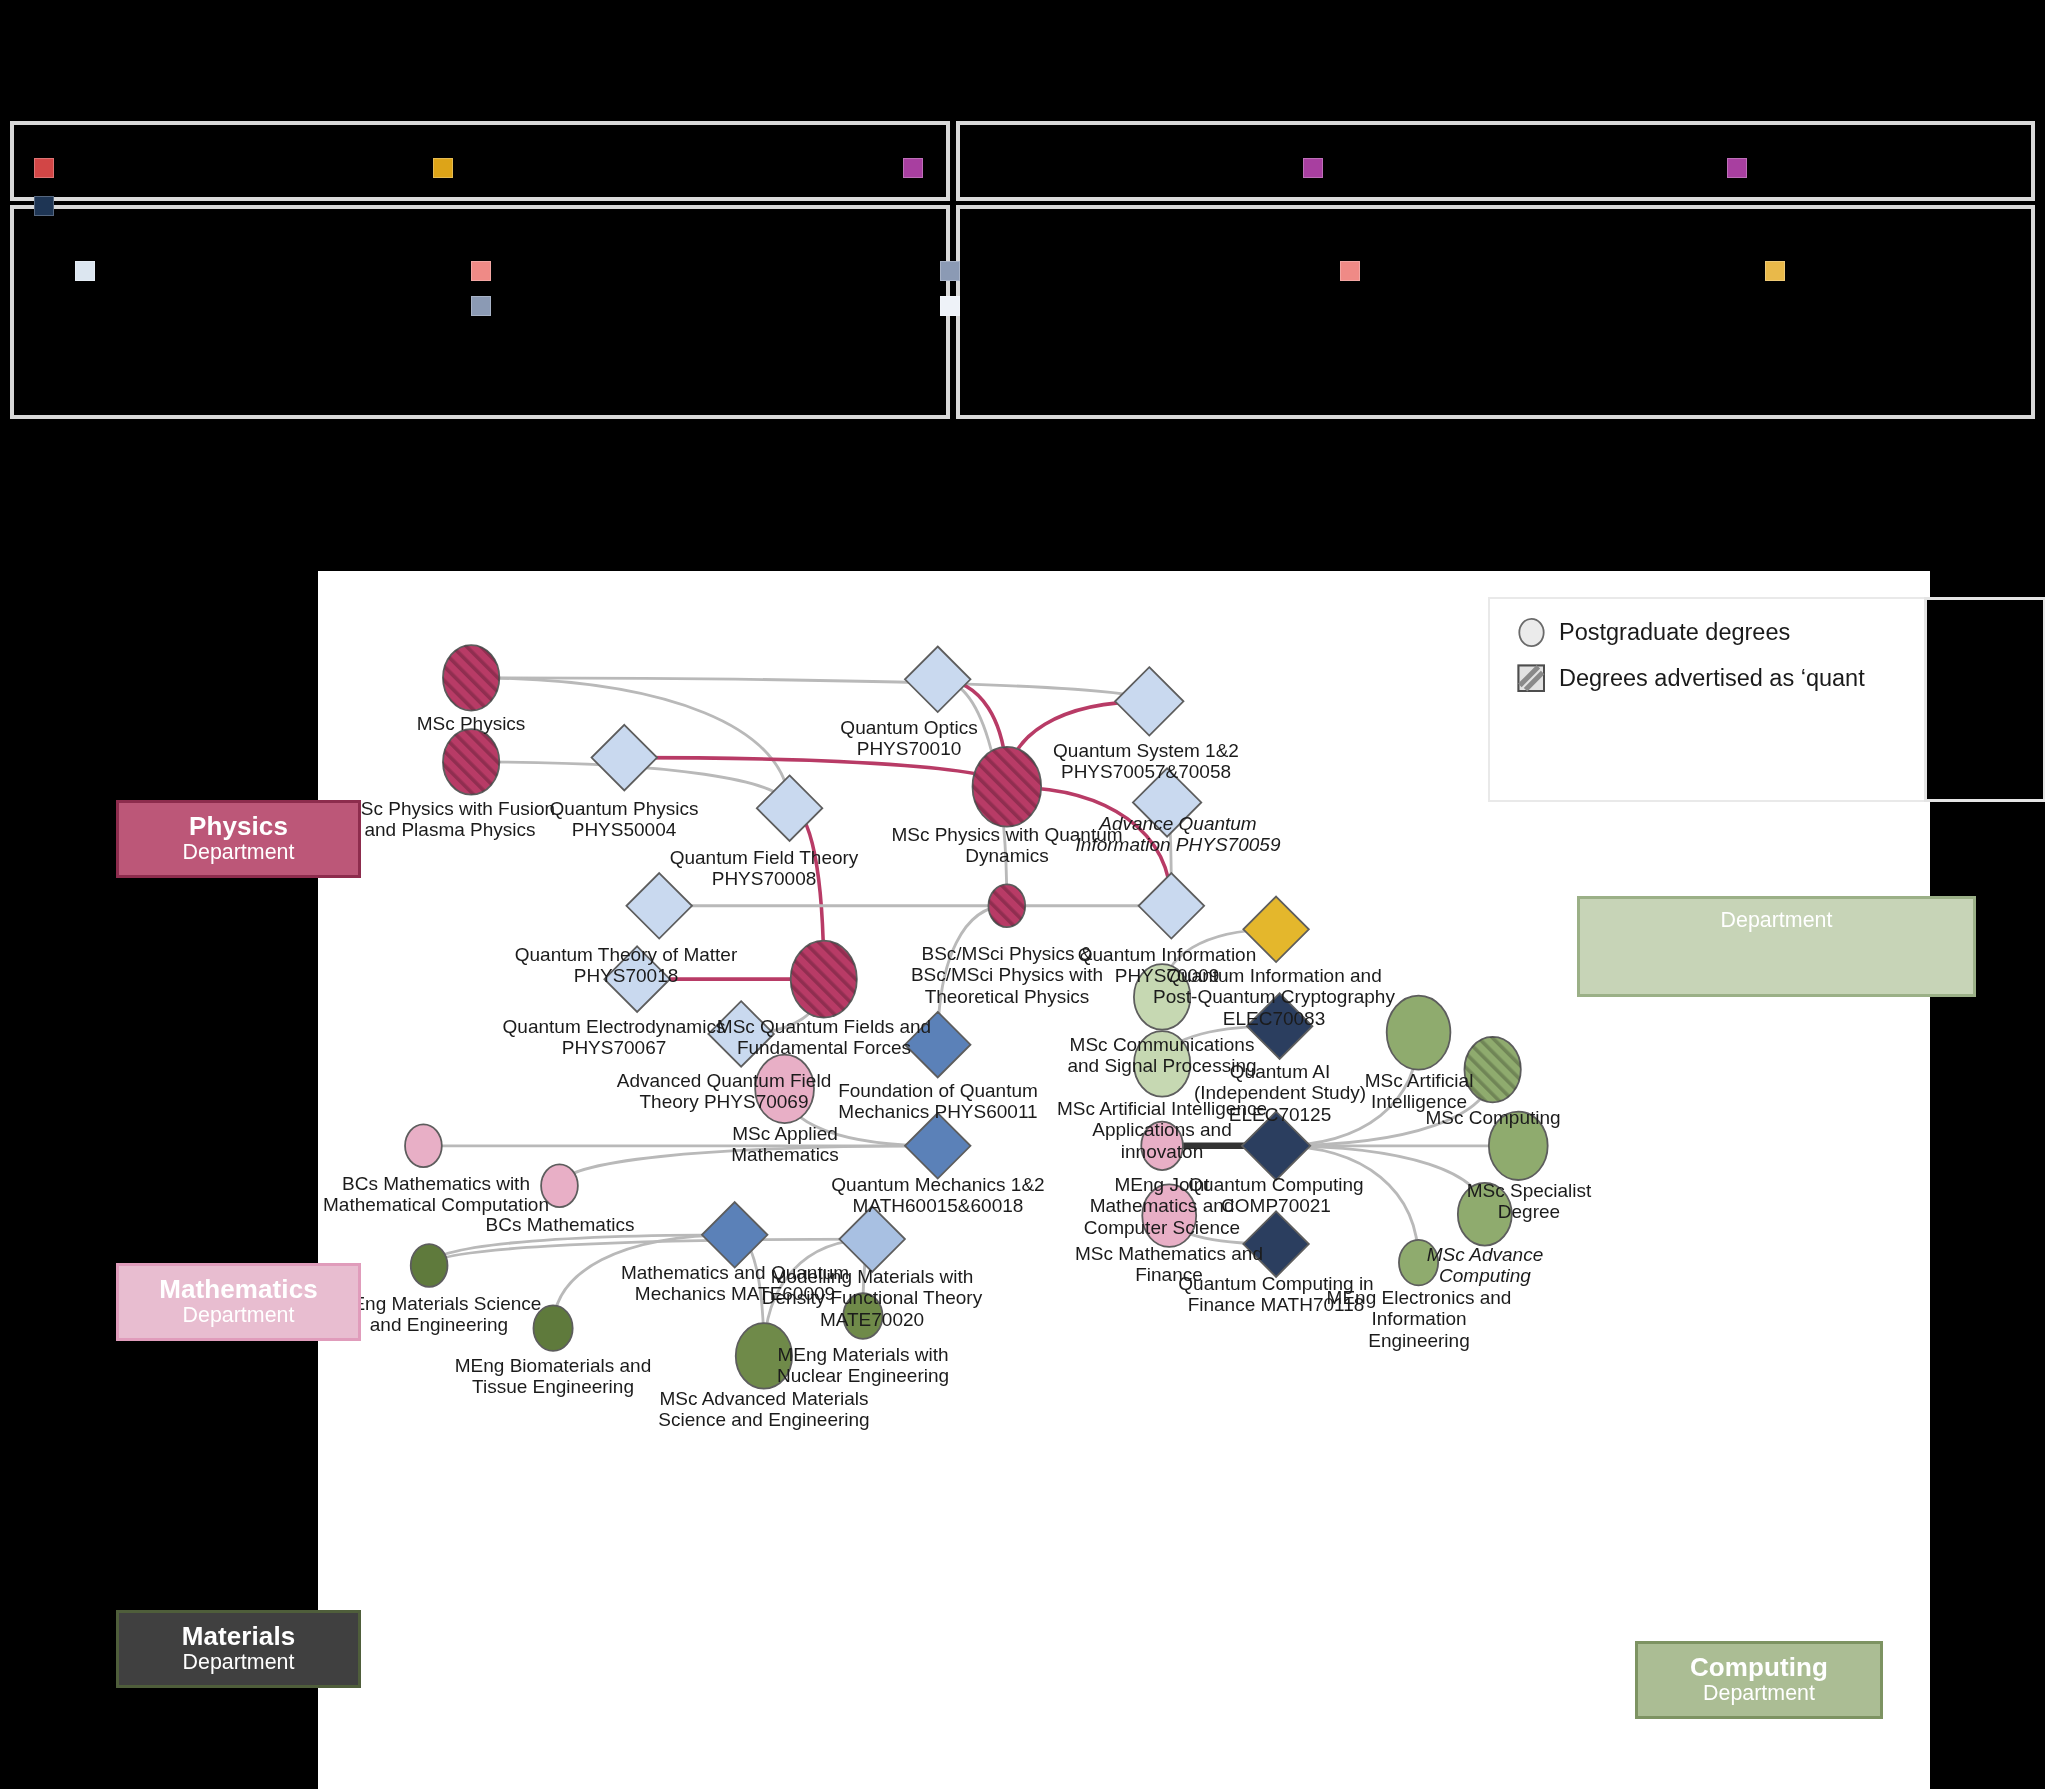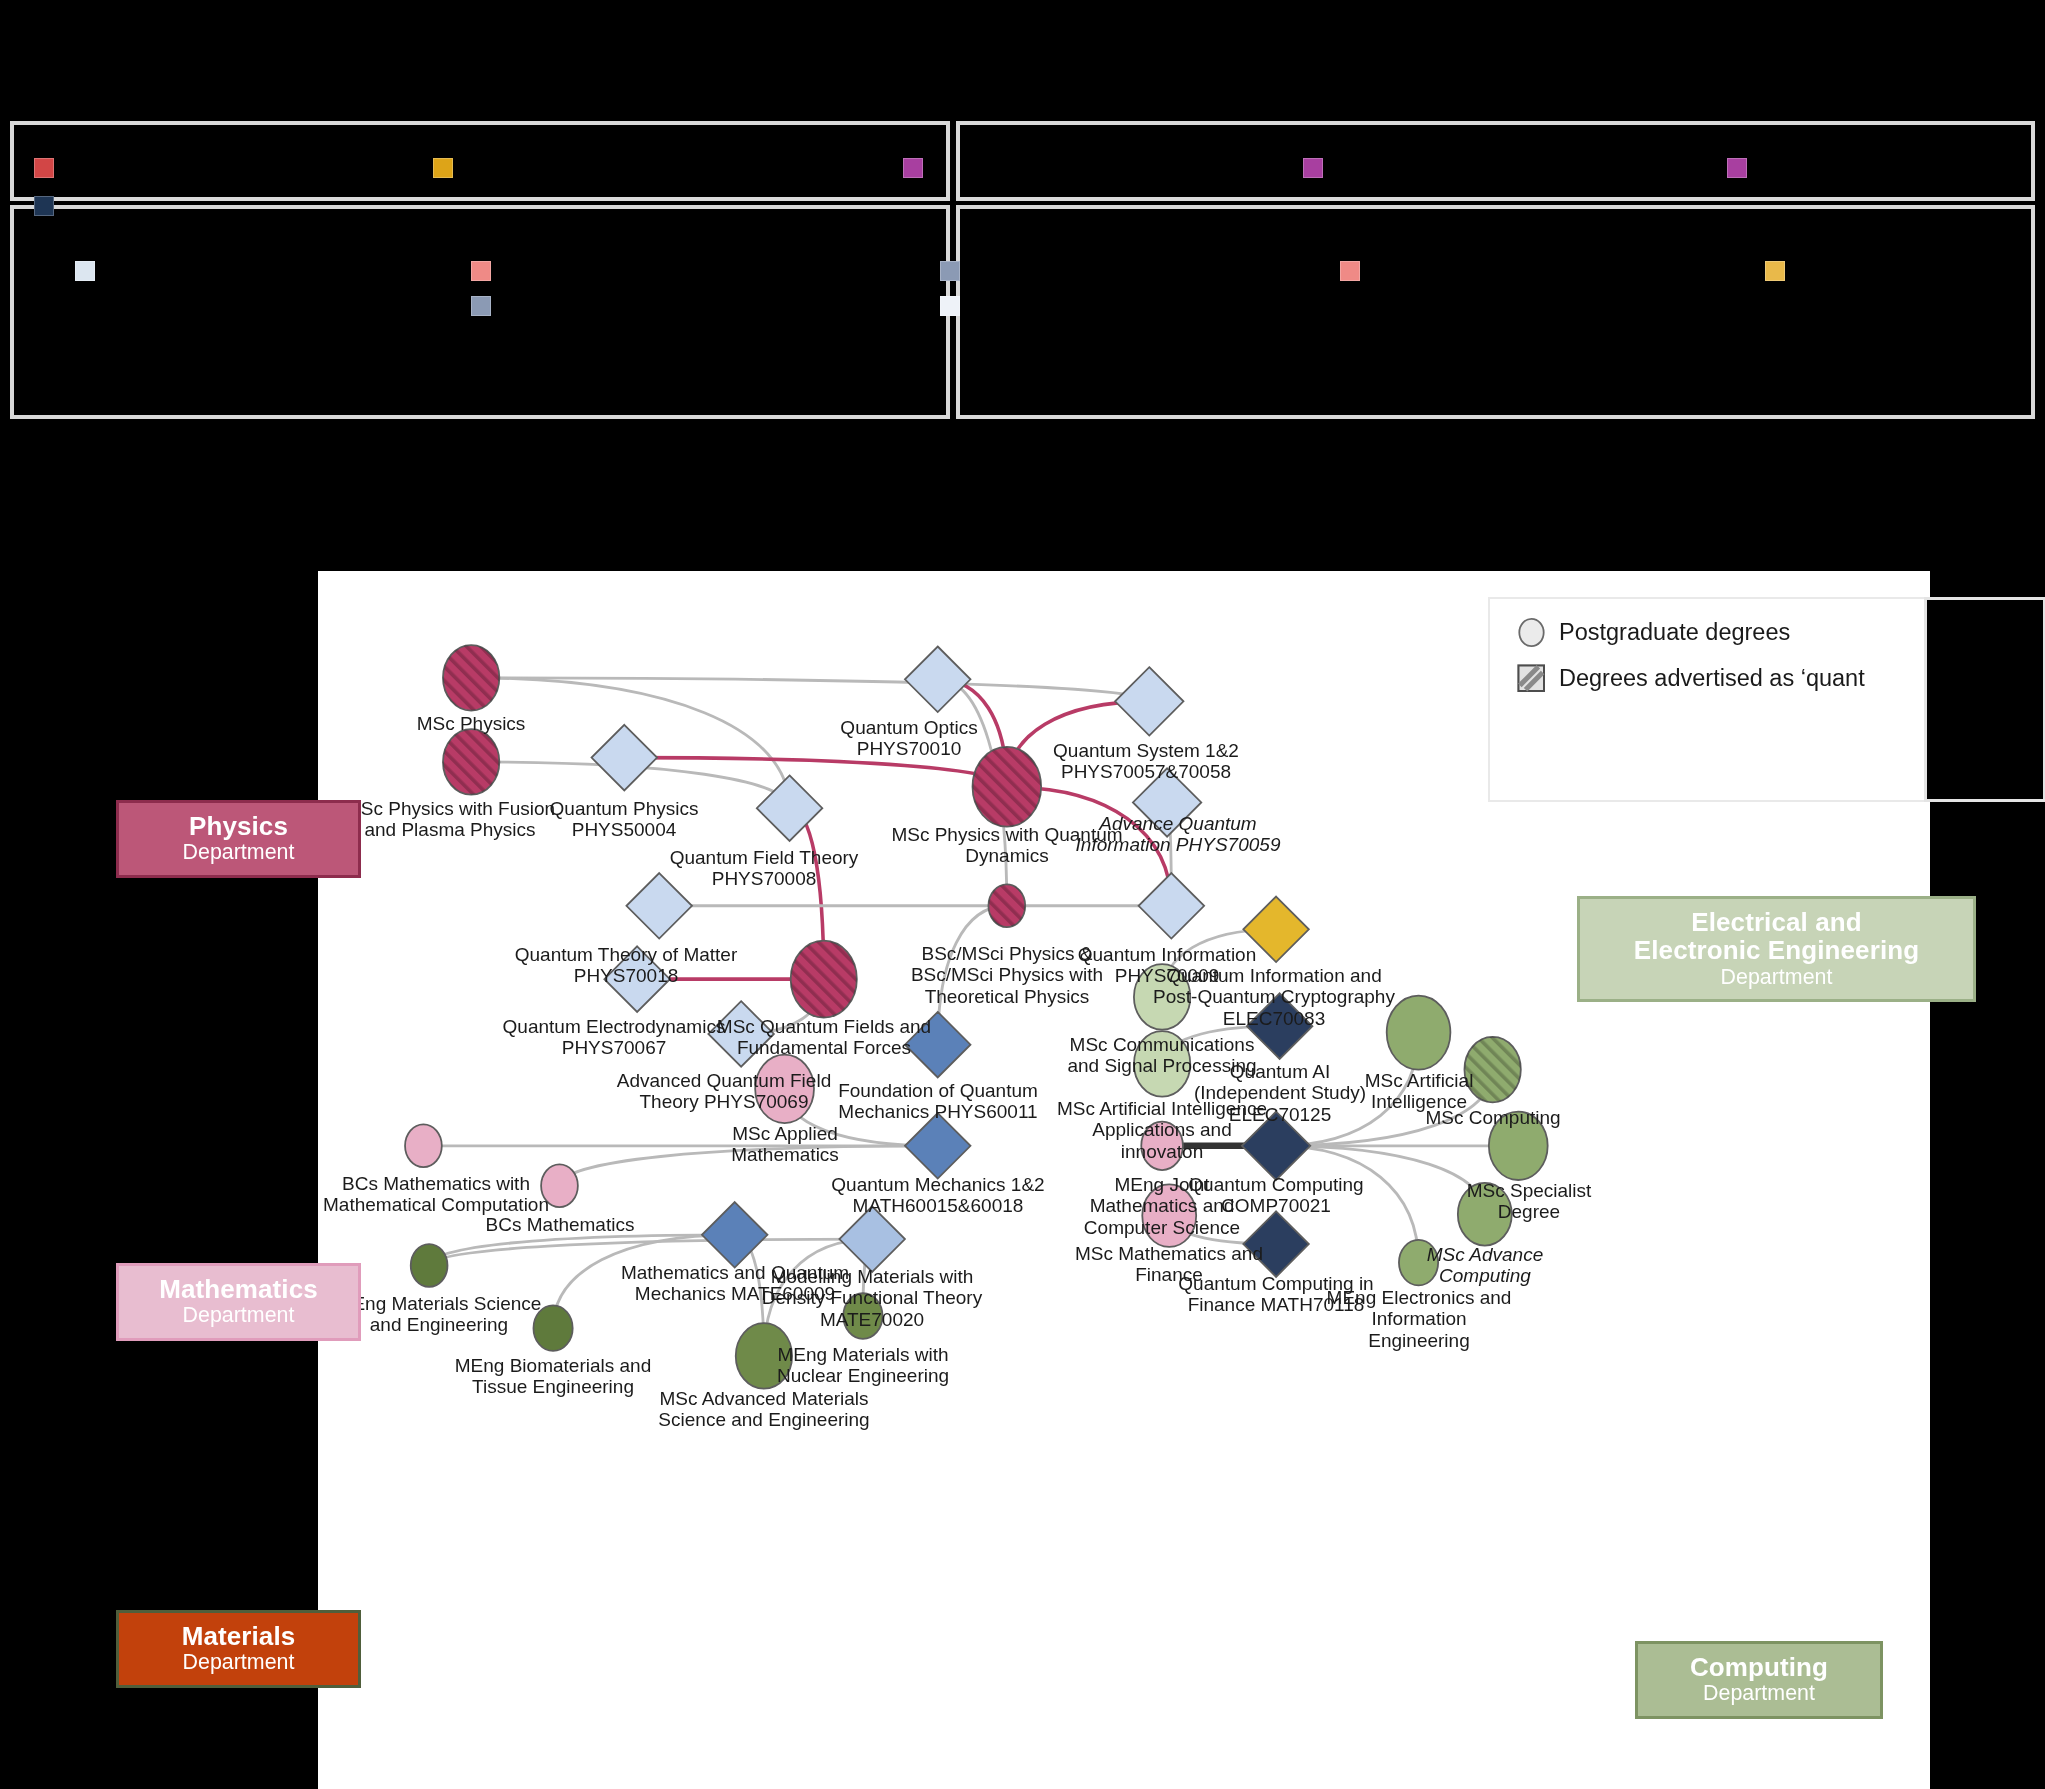--- a/index.html
+++ b/index.html
@@ -247,27 +247,25 @@
 
 <div id="dept-layer">
     <div class="dept" style="left: 116px; top: 800px; width: 245px; min-height: 78px; background: rgb(188, 87, 120); border: 3.6px solid rgb(141, 44, 77);">
       <div class="d-name" style="white-space: pre-line;">Physics</div>
       <div class="d-sub">Department</div>
     </div>
     <div class="dept" style="left: 116px; top: 1263px; width: 245px; min-height: 78px; background: rgb(232, 189, 208); border: 3.6px solid rgb(224, 156, 187);">
       <div class="d-name" style="white-space: pre-line;">Mathematics</div>
       <div class="d-sub">Department</div>
     </div>
-    <div class="dept" style="left: 116px; top: 1610px; width: 245px; min-height: 78px; background: #c2410c; border: 3.6px solid rgb(79, 94, 59);">
+    <div class="dept" style="left: 116px; top: 1610px; width: 245px; min-height: 78px; background: #404040; border: 3.6px solid rgb(79, 94, 59);">
       <div class="d-name" style="white-space: pre-line;">Materials</div>
       <div class="d-sub">Department</div>
     </div>
     <div class="dept" style="left: 1577px; top: 896px; width: 399px; min-height: 101px; background: rgb(199, 212, 183); border: 3.6px solid rgb(155, 176, 135);">
-      <div class="d-name" style="white-space: pre-line;">Electrical and
-Electronic Engineering</div>
       <div class="d-sub">Department</div>
     </div>
     <div class="dept" style="left: 1635px; top: 1641px; width: 248px; min-height: 78px; background: rgb(171, 189, 148); border: 3.6px solid rgb(125, 147, 98);">
       <div class="d-name" style="white-space: pre-line;">Computing</div>
       <div class="d-sub">Department</div>
     </div>
   </div>
 
 <div id="legend">
   <div class="leg-row">

